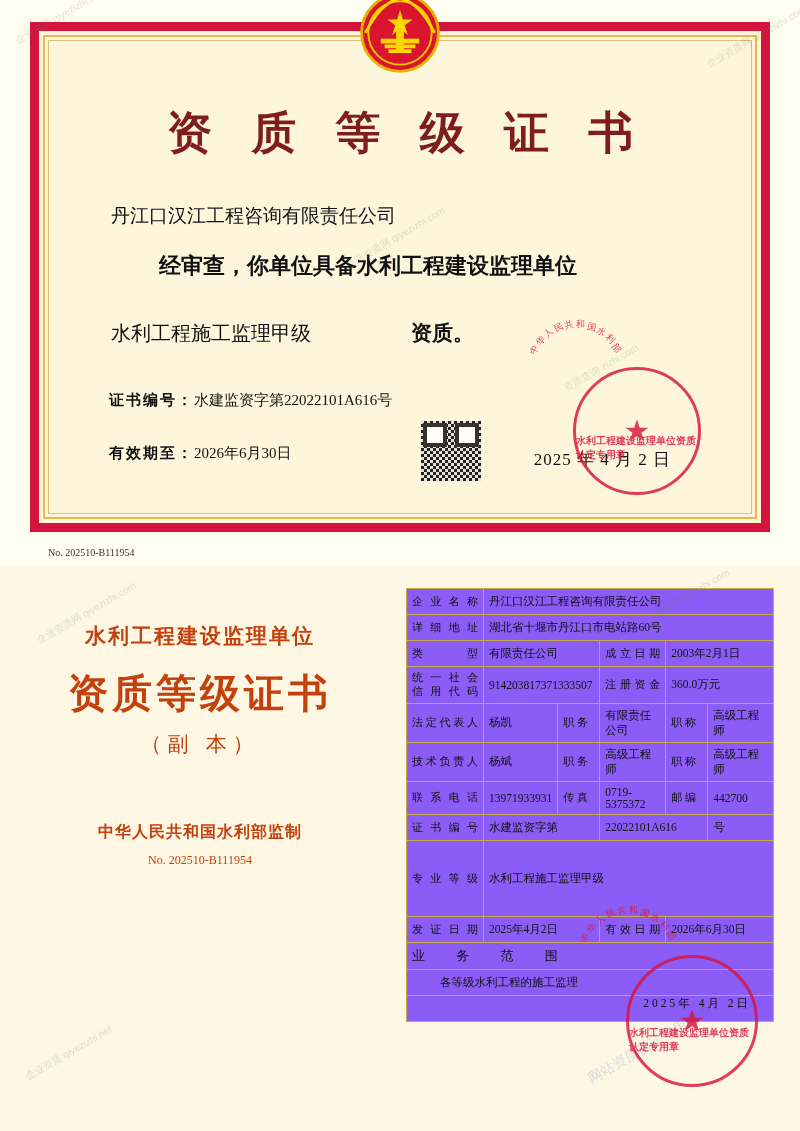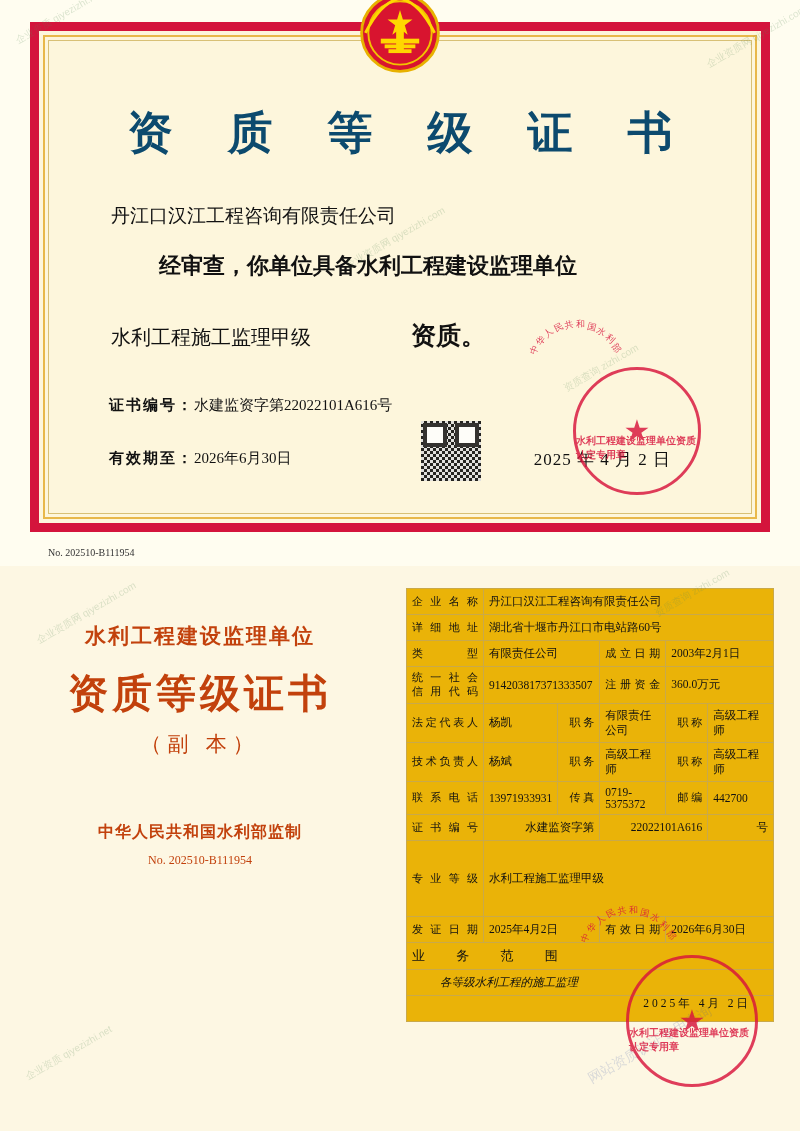--- a/index.html
+++ b/index.html
@@ -51,25 +51,25 @@
     position: absolute;
     top: -48px;
     left: 50%;
     transform: translateX(-50%);
     width: 96px;
     height: 96px;
     z-index: 5;
   }
   .cert-title {
     text-align: center;
-    font-family: Liberation Mono, monospace;
+    font-family: Liberation Serif, serif;
     font-size: 45px;
     font-weight: bold;
     letter-spacing: 14px;
-    color: #0c4a6e;
+    color: #7f1d1d;
     margin-top: 72px;
     padding-left: 14px;
   }
   .cert-company {
     font-family: "Liberation Serif", serif;
     font-size: 19px;
     color: #111;
     margin: 40px 0 0 72px;
   }
   .cert-line2 {
@@ -82,21 +82,21 @@
   .cert-line3 {
     position: relative;
     font-family: "Liberation Serif", serif;
     font-size: 20px;
     color: #111;
     margin: 38px 0 0 72px;
     display: flex;
     align-items: baseline;
   }
   .cert-grade { min-width: 300px; }
-  .cert-suffix { font-size: 25px; font-weight: bold; }
+  .cert-suffix { font-size: 21px; font-weight: bold; }
   .cert-bottom {
     position: relative;
     margin: 44px 0 0 70px;
     font-family: "Liberation Serif", serif;
     font-size: 15px;
     color: #111;
   }
   .cert-bottom .row { margin-bottom: 12px; margin-top: 34px; }
   .cert-bottom .lbl { font-weight: bold; letter-spacing: 2px; }
   .cert-date {
@@ -234,44 +234,44 @@
     width: 400px;
     padding: 22px 26px 0 6px;
     position: relative;
   }
   table.info {
     width: 368px;
     border-collapse: collapse;
     font-family: "Liberation Serif", serif;
     font-size: 11.5px;
     color: #111;
-    background: #eab308;
+    background: #8b5cf6;
   }
   table.info td {
     border: 1px solid #c9a94a;
     padding: 4px 5px;
     height: 26px;
     vertical-align: middle;
   }
   td.lab {
     width: 66px;
     text-align: justify;
     text-align-last: justify;
     white-space: nowrap;
     font-size: 11px;
   }
   td.lab-sm { width: 42px; text-align: center; font-size: 11px; }
   td.val { font-size: 11.5px; }
-  td.center { text-align: right; }
+  td.center { text-align: left; }
   .biz-head {
     letter-spacing: 14px;
     font-size: 13px;
     padding-left: 14px;
   }
-  .biz-body { height: 92px; vertical-align: top; padding-top: 6px; font-style: italic; }
+  .biz-body { height: 92px; vertical-align: top; padding-top: 6px; }
   .biz-body .txt { padding-left: 28px; font-size: 11.5px; }
   .sign-row { height: 60px; position: relative; }
   .sign-date {
     position: absolute;
     right: 22px;
     bottom: 10px;
     font-size: 11.5px;
     letter-spacing: 3px;
   }
   .seal-bot {

